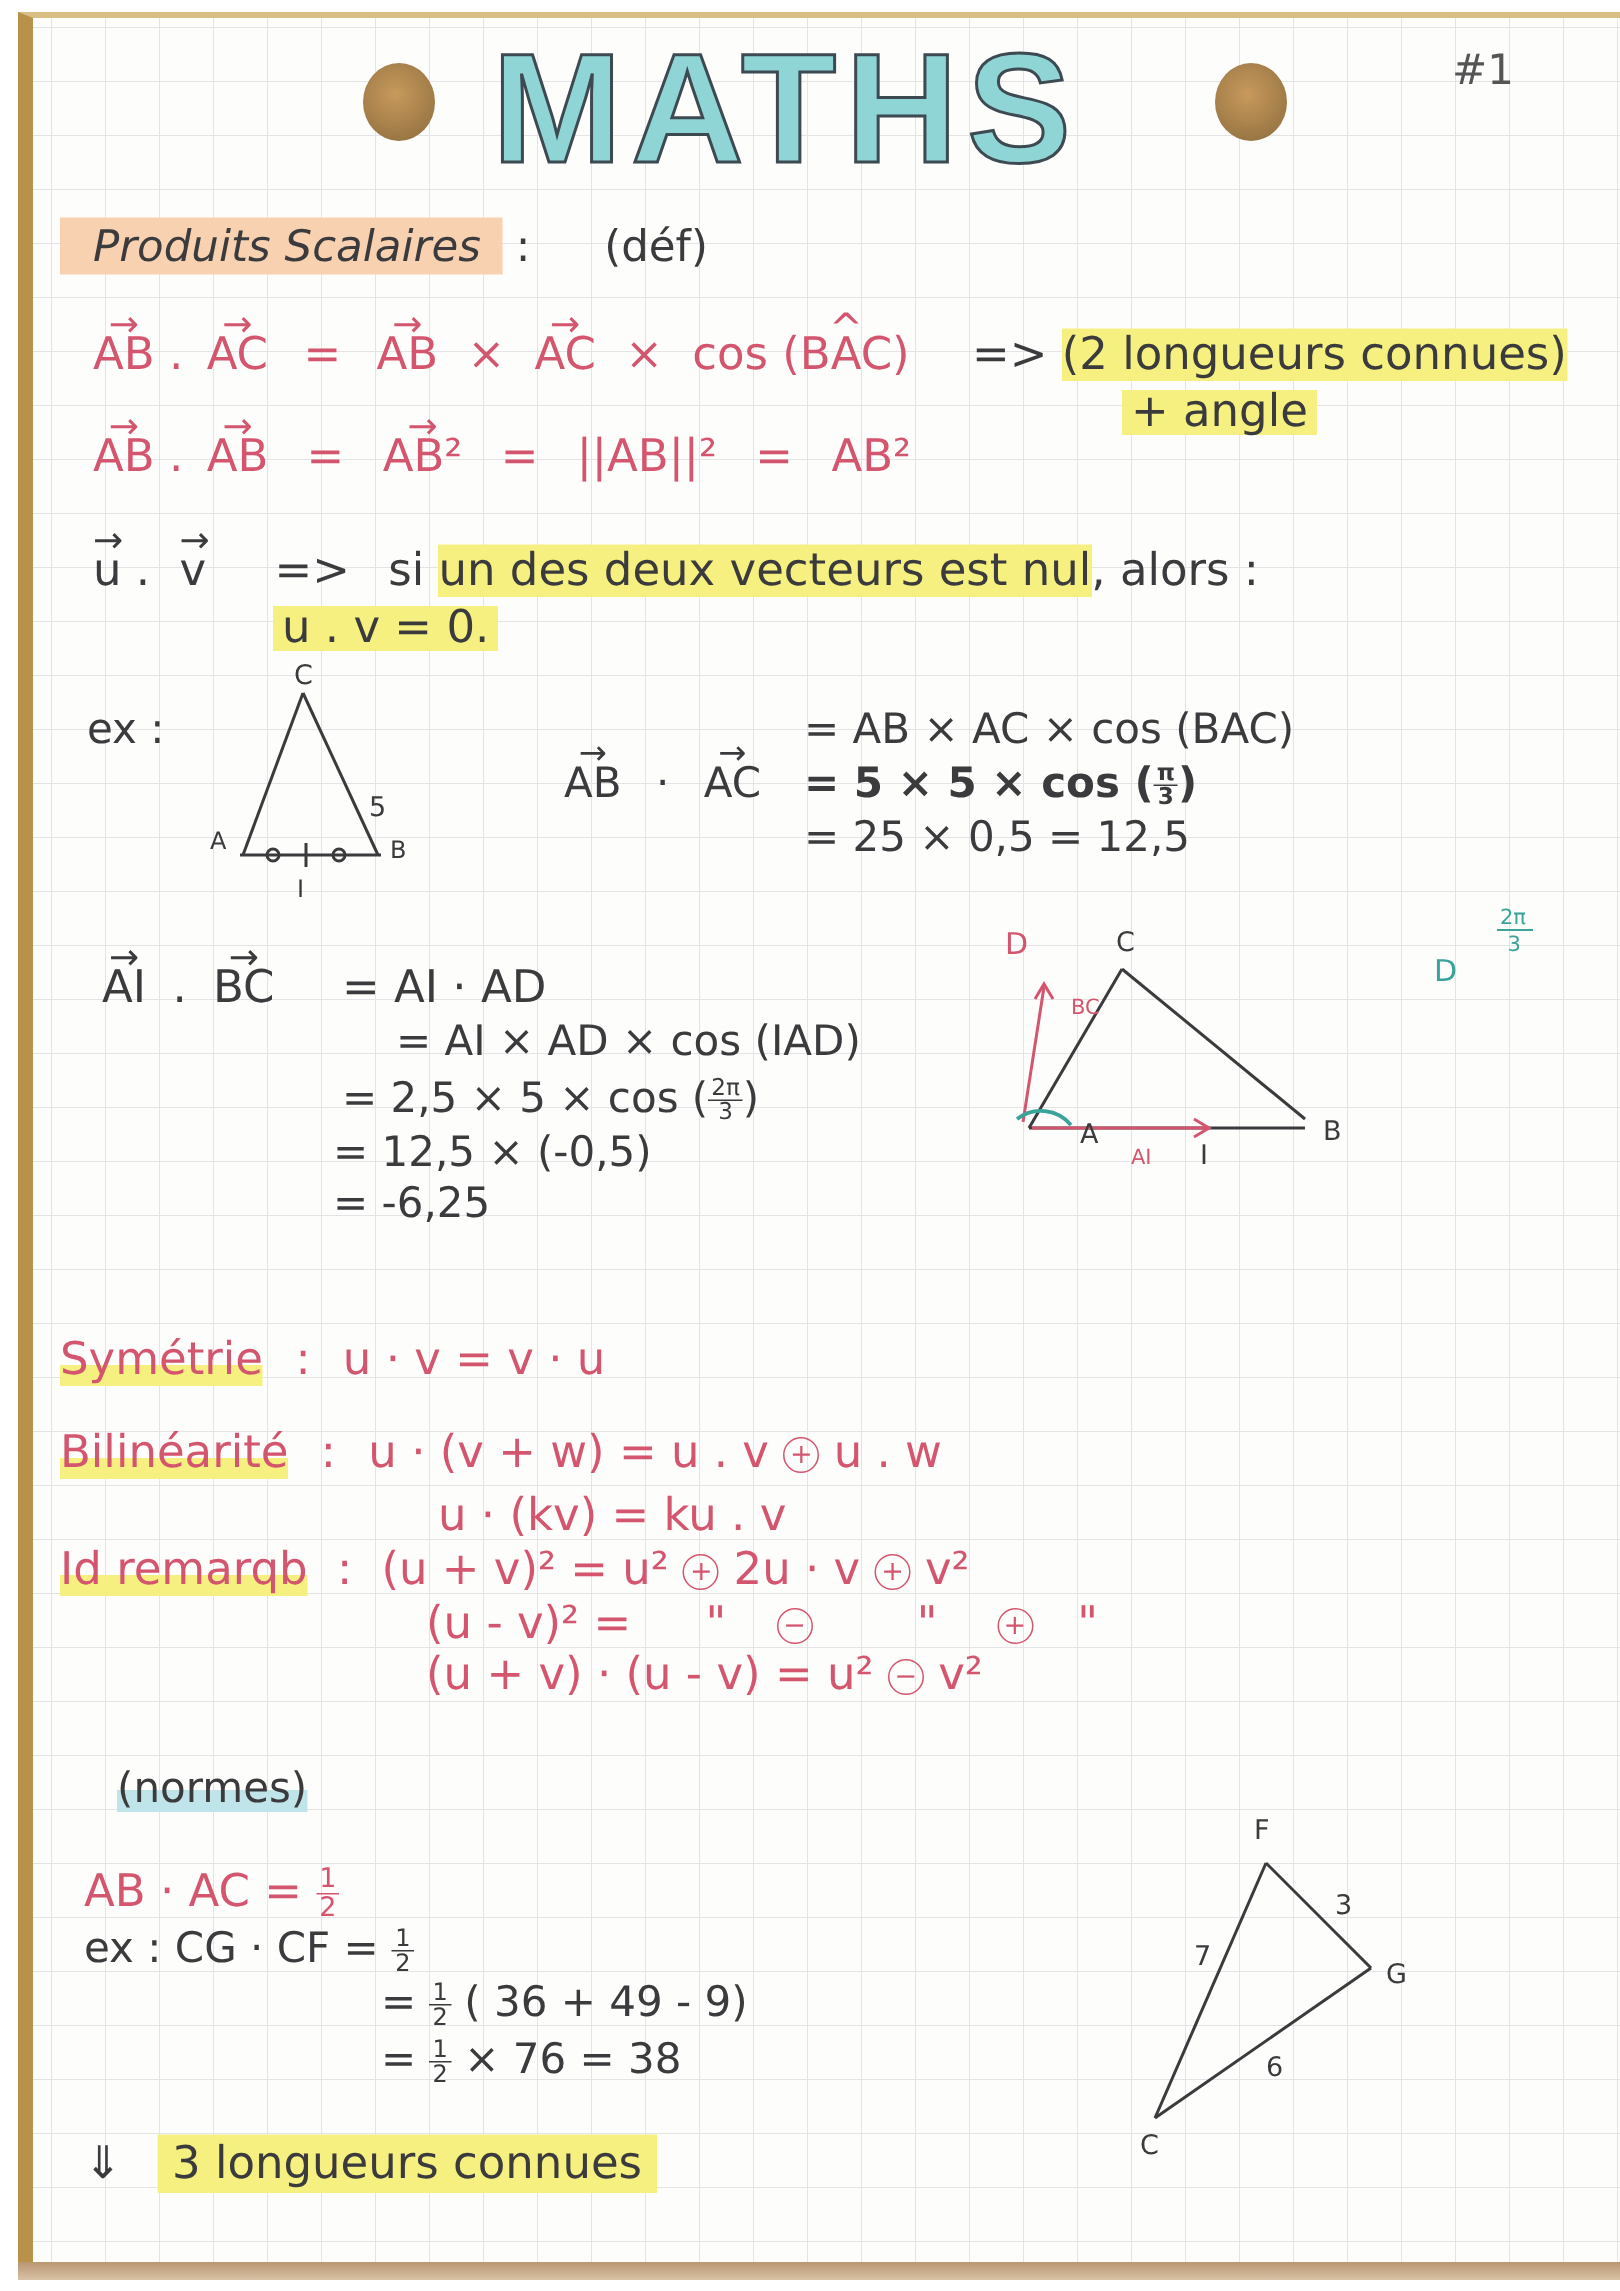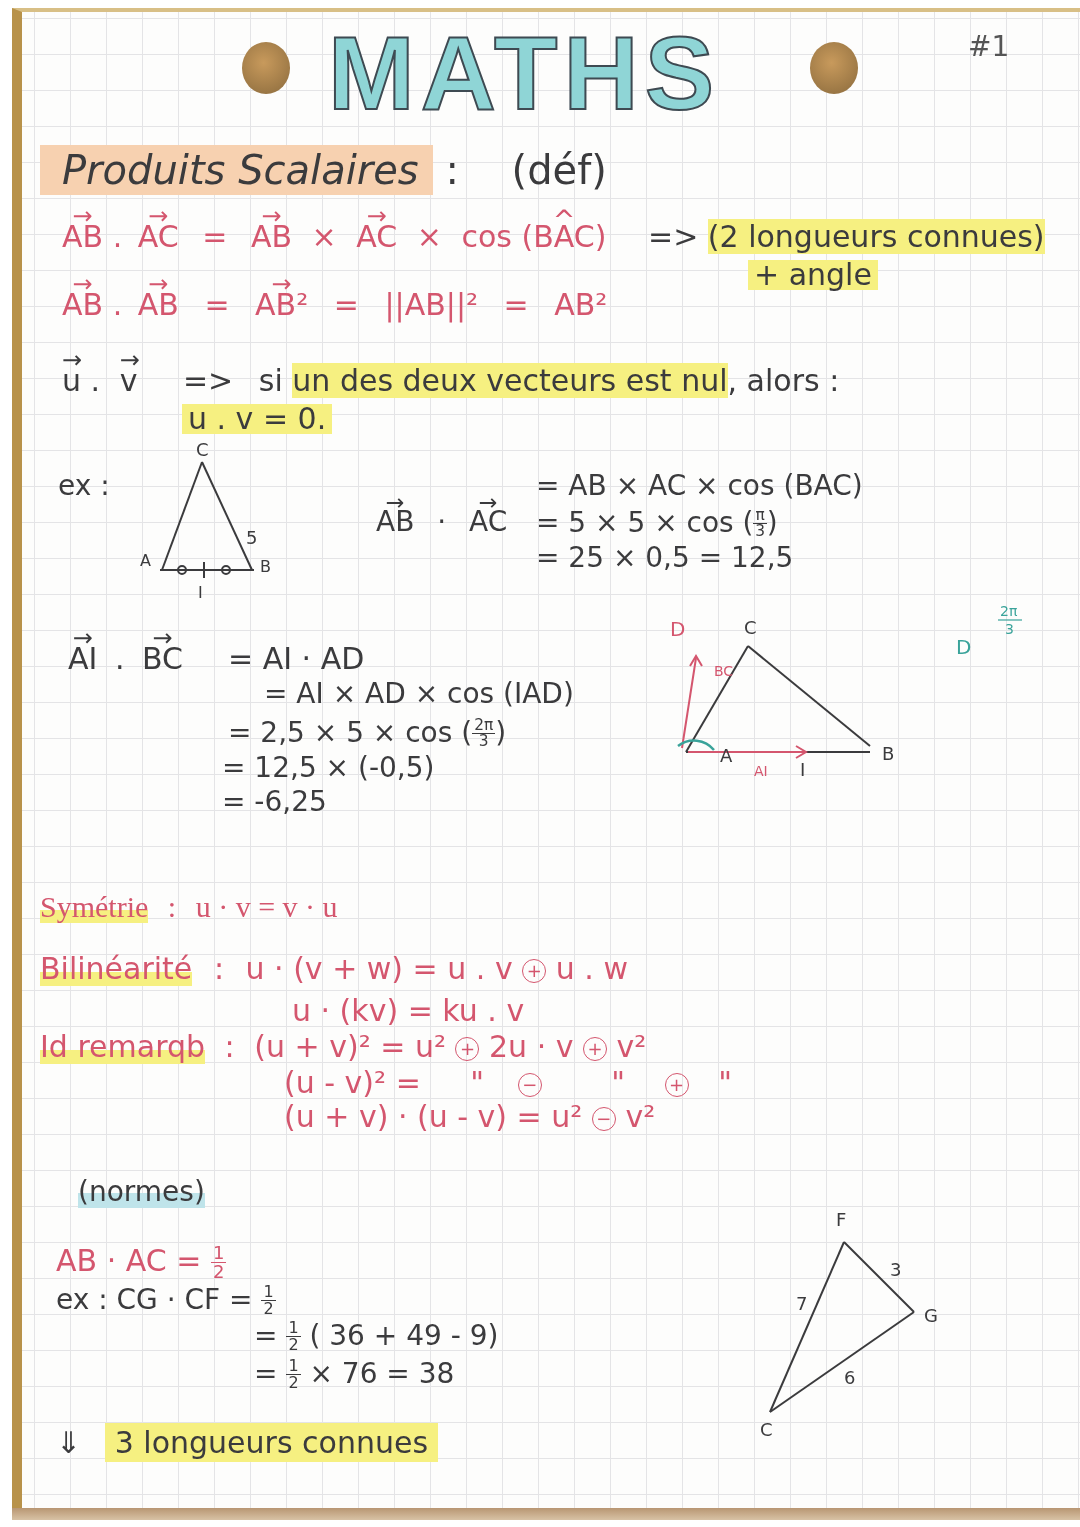--- a/index.html
+++ b/index.html
@@ -52,21 +52,21 @@
     .frac { display: inline-block; vertical-align: middle; text-align: center; font-size: 0.55em; line-height: 1; }
     .frac span { display: block; }
     .frac .num { border-bottom: 1px solid currentColor; padding: 0 2px; }
     .circ { display: inline-block; border: 1.5px solid currentColor; border-radius: 50%;
       width: 22px; height: 22px; line-height: 22px; text-align: center; font-size: 18px; vertical-align: middle; }
     .hat { position: relative; display: inline-block; }
     .hat::before { content: "^"; position: absolute; left: 0; right: 0; top: -0.6em; text-align: center; font-size: 0.9em; }
     svg.fig { position: absolute; overflow: visible; }
     .fs28 { font-size: 28px; }
     .fs30 { font-size: 30px; }
-    .fs32 { font-size: 40px; }
+    .fs32 { font-size: 29px; }
   </style>
 </head>
 <body>
 
 <div class="page"></div>
 <div class="bottom-edge"></div>
 
 <div class="hole" style="left:242px;top:42px;"></div>
 <div class="hole" style="left:810px;top:42px;"></div>
 <div class="title">MATHS</div>
@@ -133,21 +133,21 @@
   <text x="130" y="132" font-size="16" fill="#3b3b3d">B</text>
   <text x="68" y="158" font-size="16" fill="#3b3b3d">I</text>
   <text x="116" y="104" font-size="18" fill="#3b3b3d">5</text>
 </svg>
 <div class="hw dark fs28" style="left:376px;top:472px;margin-top:36px;">
   <span class="vec">AB</span>
   <span style="margin:0 14px;">·</span>
   <span class="vec">AC</span>
 </div>
 <div class="hw dark fs28" style="left:536px;top:472px;">= AB × AC × cos (BAC)</div>
-<div class="hw dark fs28" style="left:536px;top:508px;">
+<div class="hw dark fs28" style="left:536px;top:508px;font-weight:bold;">
   <span>= 5 × 5 × cos (</span><span class="frac"><span class="num">π</span><span>3</span></span><span>)</span>
 </div>
 <div class="hw dark fs28" style="left:536px;top:544px;">= 25 × 0,5 = 12,5</div>
 
 <div class="hw dark fs30" style="left:68px;top:644px;">
   <span class="vec">AI</span>
   <span style="margin:0 8px;">.</span>
   <span class="vec">BC</span>
 </div>
 <div class="hw dark fs30" style="left:228px;top:644px;">= AI · AD</div>
@@ -177,21 +177,21 @@
   <text x="140" y="176" font-size="18" fill="#3b3b3d">I</text>
   <text x="10" y="36" font-size="20" fill="#d4566e">D</text>
   <text x="54" y="76" font-size="14" fill="#d4566e">BC</text>
   <text x="94" y="176" font-size="14" fill="#d4566e">AI</text>
   <text x="296" y="54" font-size="20" fill="#3aa39a">D</text>
   <text x="340" y="16" font-size="14" fill="#3aa39a">2π</text>
   <line x1="338" y1="20" x2="362" y2="20" stroke="#3aa39a" stroke-width="1.2"></line>
   <text x="345" y="34" font-size="14" fill="#3aa39a">3</text>
 </svg>
 
-<div class="hw pink fs30" style="left:40px;top:892px;font-family:Liberation Serif, serif;">
+<div class="hw pink fs30" style="left:40px;top:892px;">
   <span class="hl-yellow" style="background:linear-gradient(transparent 60%, #f6f081 60%);">Symétrie</span>
   <span style="margin:0 12px;">:</span>
   <span>u · v = v · u</span>
 </div>
 
 <div class="hw pink fs30" style="left:40px;top:954px;">
   <span style="background:linear-gradient(transparent 60%, #f6f081 60%);">Bilinéarité</span>
   <span style="margin:0 12px;">:</span>
   <span>u · (v + w) = u . v</span>
   <span class="circ">+</span>

